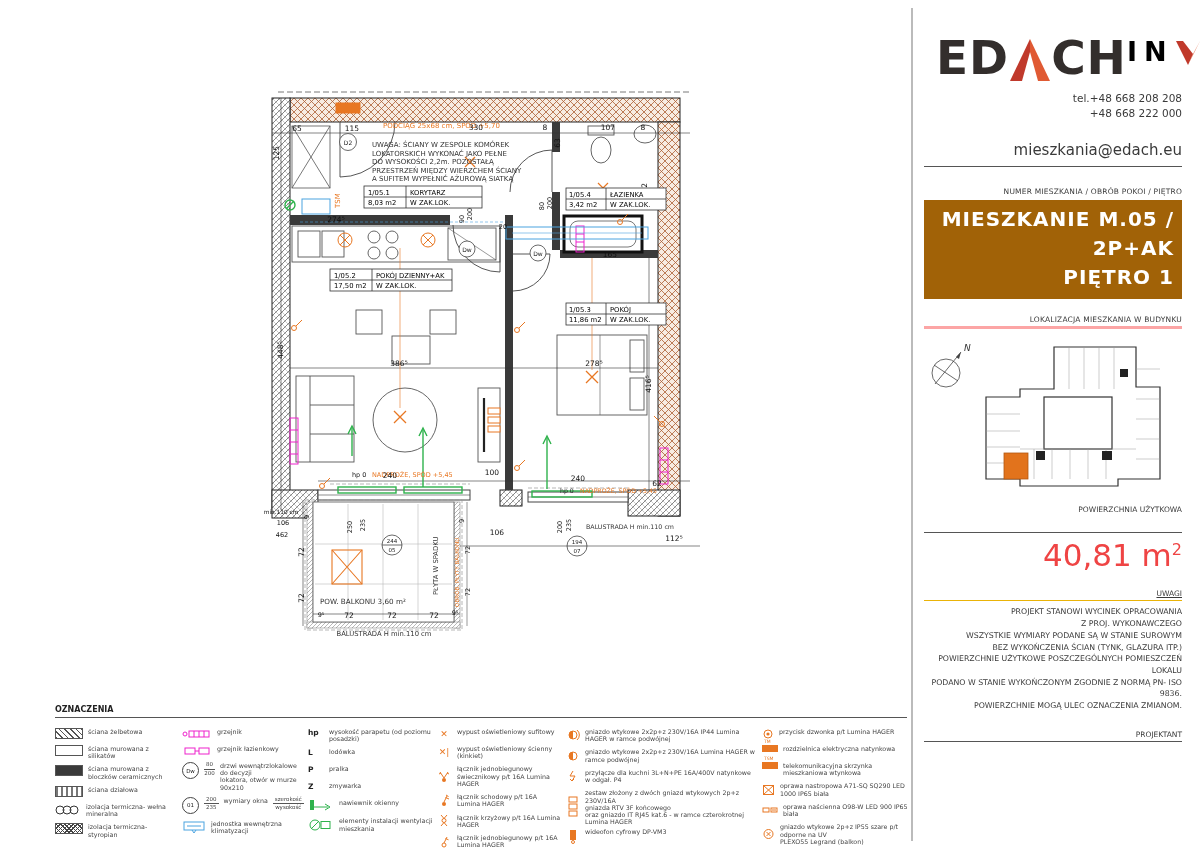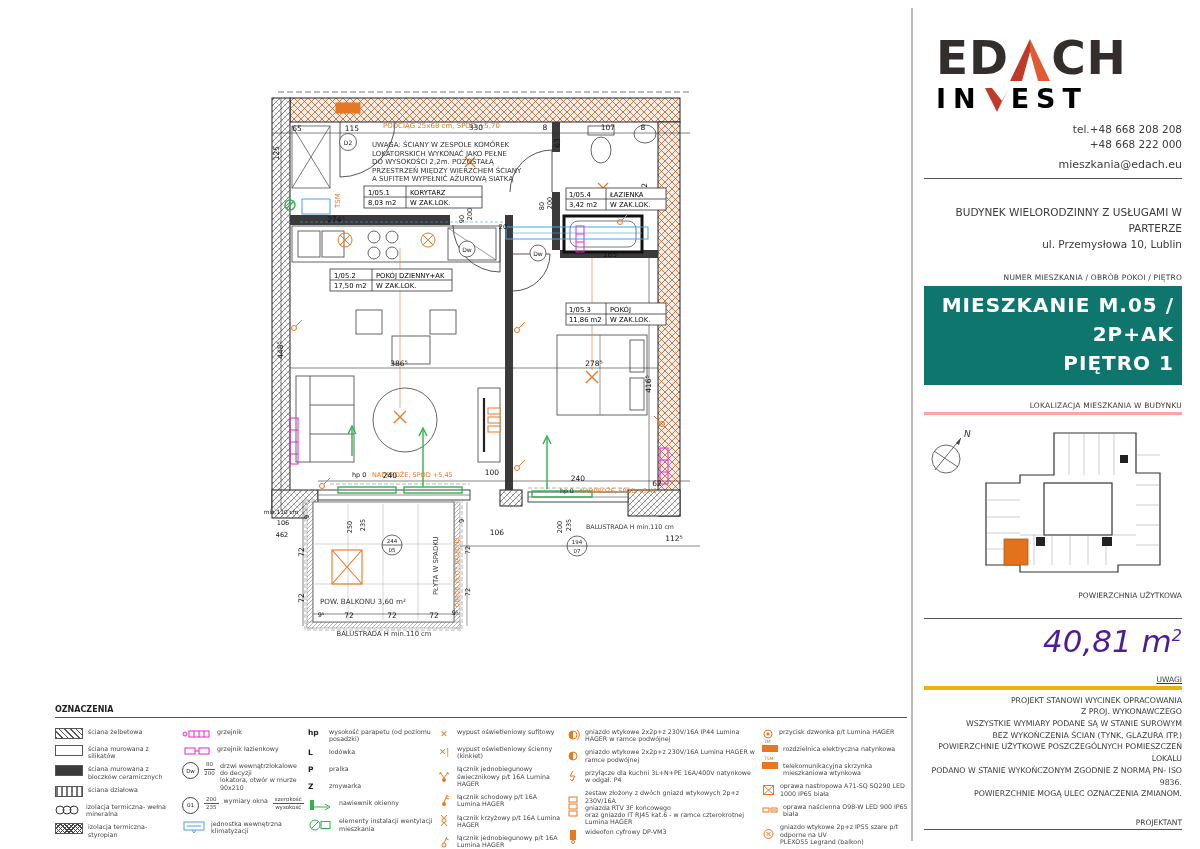--- a/index.html
+++ b/index.html
@@ -24,37 +24,37 @@
   .orange{color:#e87722;}
   .frac{display:inline-block;text-align:center;font-size:5.5px;line-height:1;flex:0 0 auto;}
   .frac .top{border-bottom:1px solid #555;display:block;padding:0 2px 1px;}
   .frac .bot{display:block;padding-top:1px;}
   .circle-sym{width:15px;height:15px;border:1px solid #444;border-radius:50%;font-size:5.5px;display:flex;align-items:center;justify-content:center;flex:0 0 auto;color:#222;}
   .orect{background:#e87722;width:16px;height:7px;flex:0 0 auto;position:relative;}
   .orect span{position:absolute;top:-6px;left:2px;font-size:4.5px;color:#e87722;}
   
   .divider{position:absolute;left:911px;top:8px;width:2px;height:833px;background:#bbb;}
   .sidebar{position:absolute;left:924px;top:0;width:258px;height:849px;text-align:right;color:#3a3a3a;}
-  .logo{display:flex;flex-direction:column;align-items:flex-start;margin:34px 0 0 12px;}
+  .logo{display:flex;flex-direction:row;align-items:flex-start;margin:34px 0 0 12px;}
   .logo-line1{display:flex;align-items:flex-end;font-weight:bold;font-size:47px;line-height:1;letter-spacing:1px;color:#332e2c;}
   .logo-line2{display:flex;align-items:flex-end;font-weight:bold;font-size:27px;line-height:1;letter-spacing:7px;color:#000000;margin-top:4px;}
   .addr{font-size:10.5px;line-height:1.45;margin-top:14px;}
   .phones{font-size:10.5px;line-height:1.45;margin-top:10px;}
-  .email{font-size:11px;margin-top:6px;}
+  .email{font-size:15px;margin-top:20px;}
   .hr{border-bottom:1px solid #555;margin-top:7px;}
   .bldg{font-size:10.5px;line-height:1.5;margin-top:26px;}
   .cap{font-size:7.5px;margin-top:0;letter-spacing:.2px;}
   .cap.u{border-bottom:3px solid #fca5a5;padding-bottom:2px;}
-  .banner{background:#0f766e;color:#fff;text-align:right;padding:5px 8px 7px;margin-top:4px;}
+  .banner{background:#a16207;color:#fff;text-align:right;padding:5px 8px 7px;margin-top:4px;}
   .banner div{font-size:20px;font-weight:bold;line-height:1.45;letter-spacing:1px;}
   .mapzone{display:flex;align-items:flex-start;margin-top:10px;}
   .area-cap{font-size:7.5px;border-bottom:1px solid #555;padding-bottom:18px;margin-top:8px;}
-  .area-val{font-size:31px;color:#4c1d95;margin-top:4px;font-style:italic;}
+  .area-val{font-size:31px;color:#ef4444;margin-top:4px;}
   .area-val sup{font-size:16px;}
-  .uwagi-cap{font-size:7.5px;border-bottom:4px solid #eab308;padding-bottom:2px;margin-top:16px;text-decoration:underline;}
+  .uwagi-cap{font-size:7.5px;border-bottom:1px solid #eab308;padding-bottom:2px;margin-top:16px;text-decoration:underline;}
   .notes{font-size:7.8px;line-height:1.5;margin-top:5px;}
   .proj-cap{font-size:7.5px;border-bottom:1px solid #555;padding-bottom:2px;margin-top:18px;}
 </style>
 </head>
 <body>
 
 <div class="page">
 
   <div class="plan-wrap">
   <svg id="plan-svg" width="912" height="700" viewBox="0 0 912 700">
@@ -687,24 +687,20 @@
       </div>
     </div>
 
     <div class="phones">
       <div>tel.+48 668 208 208</div>
       <div>+48 668 222 000</div>
     </div>
     <div class="email">mieszkania@edach.eu</div>
     <div class="hr"></div>
 
-    <div class="bldg">
-      <div>BUDYNEK WIELORODZINNY Z USŁUGAMI W PARTERZE</div>
-      <div>ul. Przemysłowa 10, Lublin</div>
-    </div>
 
     <div class="cap" style="margin-top:20px;">NUMER MIESZKANIA / OBRÓB POKOI / PIĘTRO</div>
     <div class="banner">
       <div>MIESZKANIE M.05 / 2P+AK</div>
       <div>PIĘTRO 1</div>
     </div>
 
     <div class="cap u" style="margin-top:16px;">LOKALIZACJA MIESZKANIA W BUDYNKU</div>
 
     <div class="mapzone">

